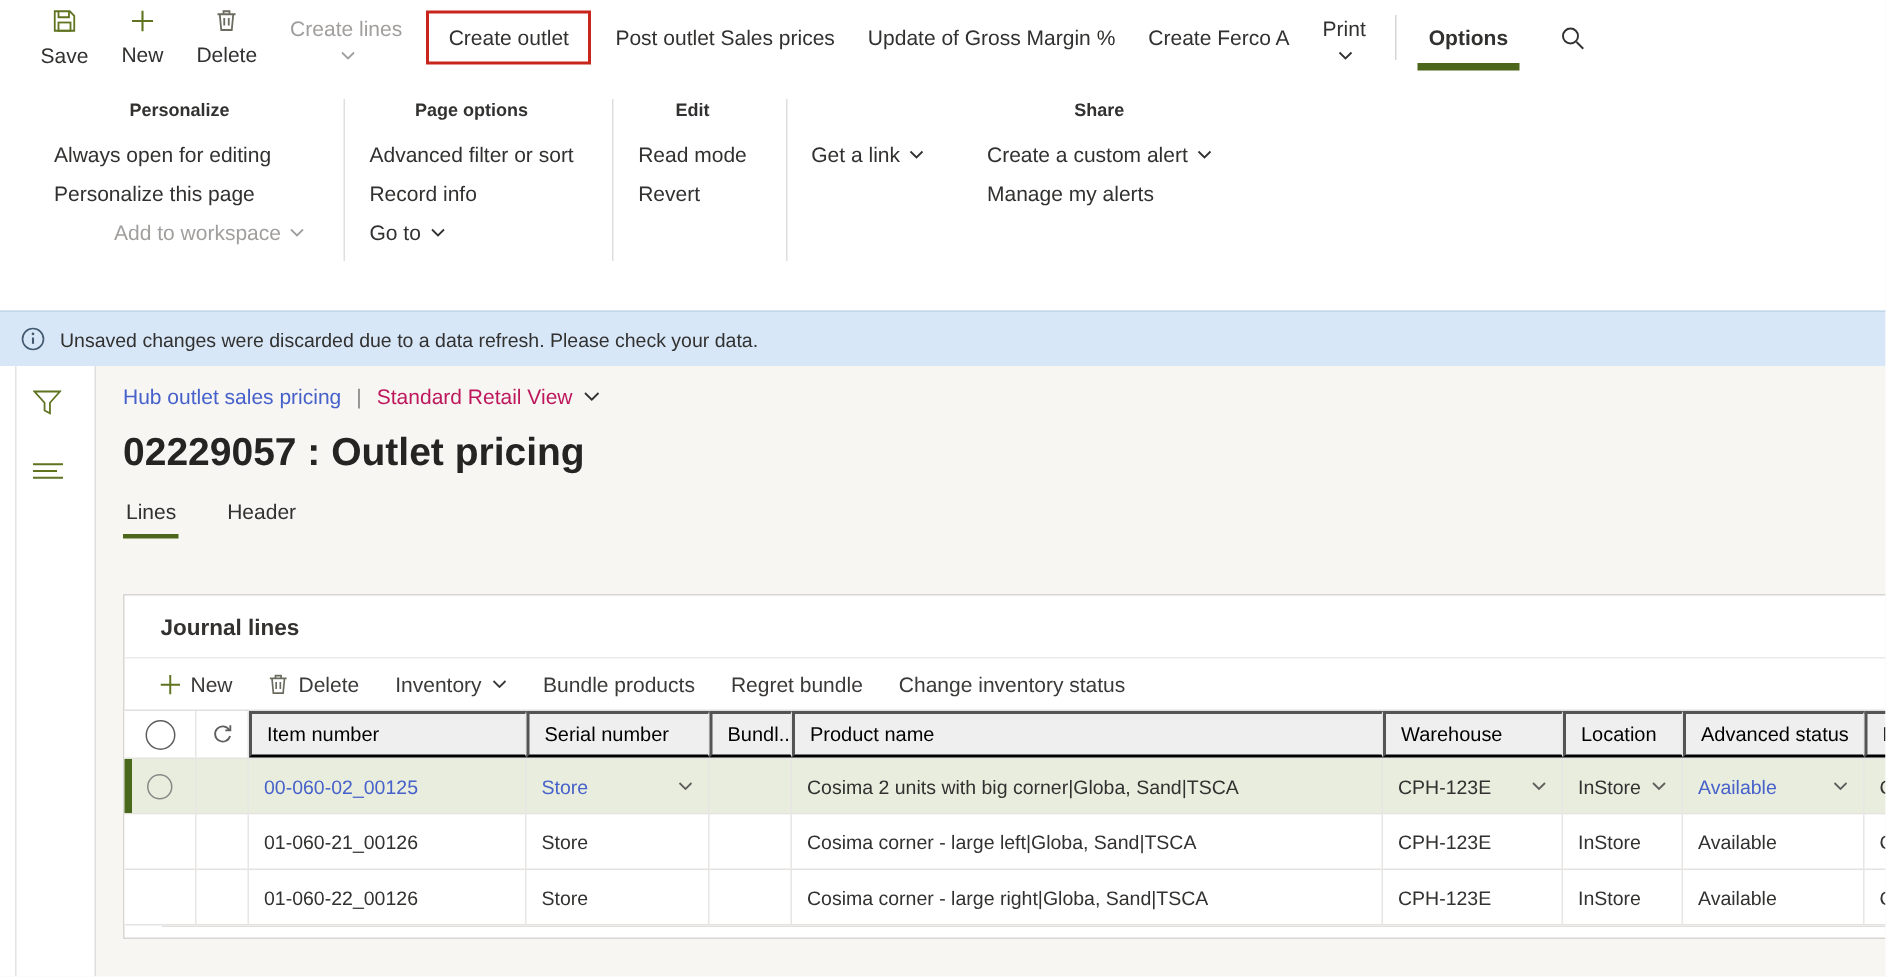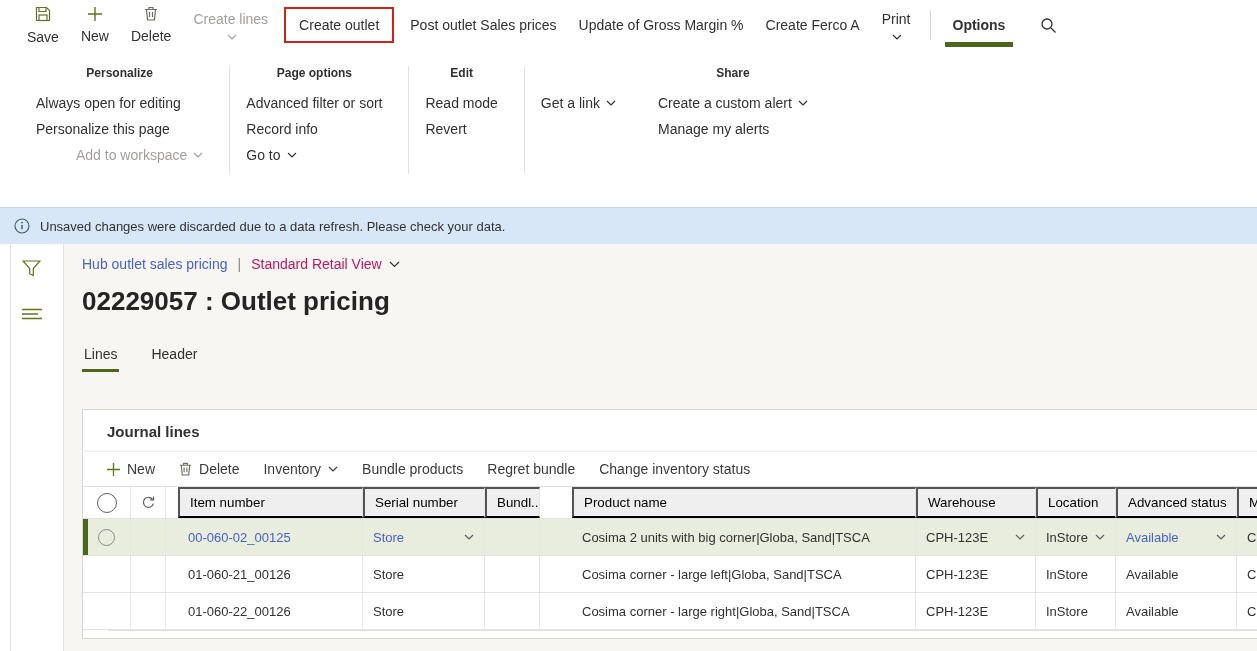--- a/index.html
+++ b/index.html
@@ -48,43 +48,43 @@
   .siderail button { background:none; border:none; cursor:pointer; padding:2px; }
   .content { flex:1; background:#f7f6f3; padding:12px 0 0 18px; overflow:hidden; }
 
   .breadcrumb { display:flex; align-items:center; gap:10px; font-size:14px; }
   .bc-link { color:#4661c9; text-decoration:none; cursor:pointer; background:none; border:none; font:inherit; padding:0; }
   .bc-sep { color:#8a8886; }
   .bc-view { display:flex; align-items:center; gap:7px; background:none; border:none; font:inherit; color:#be185d; cursor:pointer; padding:0; }
 
   .page-title { font-size:26px; font-weight:bold; color:#252423; margin-top:14px; }
 
-  .tabs { display:flex; gap:30px; margin-top:29px; }
+  .tabs { display:flex; gap:30px; margin-top:16px; }
   .tab { background:none; border:none; font:inherit; font-size:14px; color:#323130; cursor:pointer;
          padding:0 2px 7px 2px; border-bottom:3px solid transparent; }
   .tab.active { border-bottom-color:#4c661b; }
 
   
   .card { margin-top:37px; width:1235px; background:#fff; border:1px solid #d8d6d3; }
   .card-title { font-size:15px; font-weight:bold; padding:13px 24px 11px 24px; border-bottom:1px solid #edebe9; }
   .gridbar { display:flex; align-items:center; gap:24px; padding:9px 24px; }
   .gbtn { display:flex; align-items:center; gap:7px; background:none; border:none; font:inherit; color:#3b3a39; cursor:pointer; padding:0; white-space:nowrap; }
 
   .grid { border-top:1px solid #e1dfdd; font-size:13px; }
   .grow { display:flex; align-items:stretch; height:37px; border-bottom:1px solid #e5e3e1; position:relative; background:#fff; }
   .grow.head { height:32px; font-weight:bold; }
   .grow.sel { background:#e9edde; }
   .rowbar { position:absolute; left:0; top:0; bottom:0; width:5px; background:#4a681b; }
   .cell { display:flex; align-items:center; padding:0 10px; border-right:1px solid #e8e6e4; overflow:hidden; white-space:nowrap; }
   .c-sel { width:48px; justify-content:center; }
   .c-ref { width:35px; justify-content:center; }
-  .c-item { width:185px;margin-left:12px; }
+  .c-item { width:185px; }
   .c-serial { width:122px; }
   .c-bundle { width:55px; }
-  .c-prod { width:344px;margin-left:32px; }
+  .c-prod { width:394px; }
   .c-wh { width:120px; }
   .c-loc { width:80px; }
   .c-status { width:121px; }
   .c-mov { flex:1; border-right:none; }
   .radio { width:17px; height:17px; border:1.5px solid #8a8886; border-radius:50%; background:transparent; cursor:pointer; padding:0; }
   .cell-link { color:#4661c9; cursor:pointer; background:none; border:none; font:inherit; padding:0; }
   .cell .mla { margin-left:auto; }
   .newrow-strip { height:8px; border-top:1px solid #e1dfdd; margin-left:25px; }
   svg { display:block; }
 </style>

